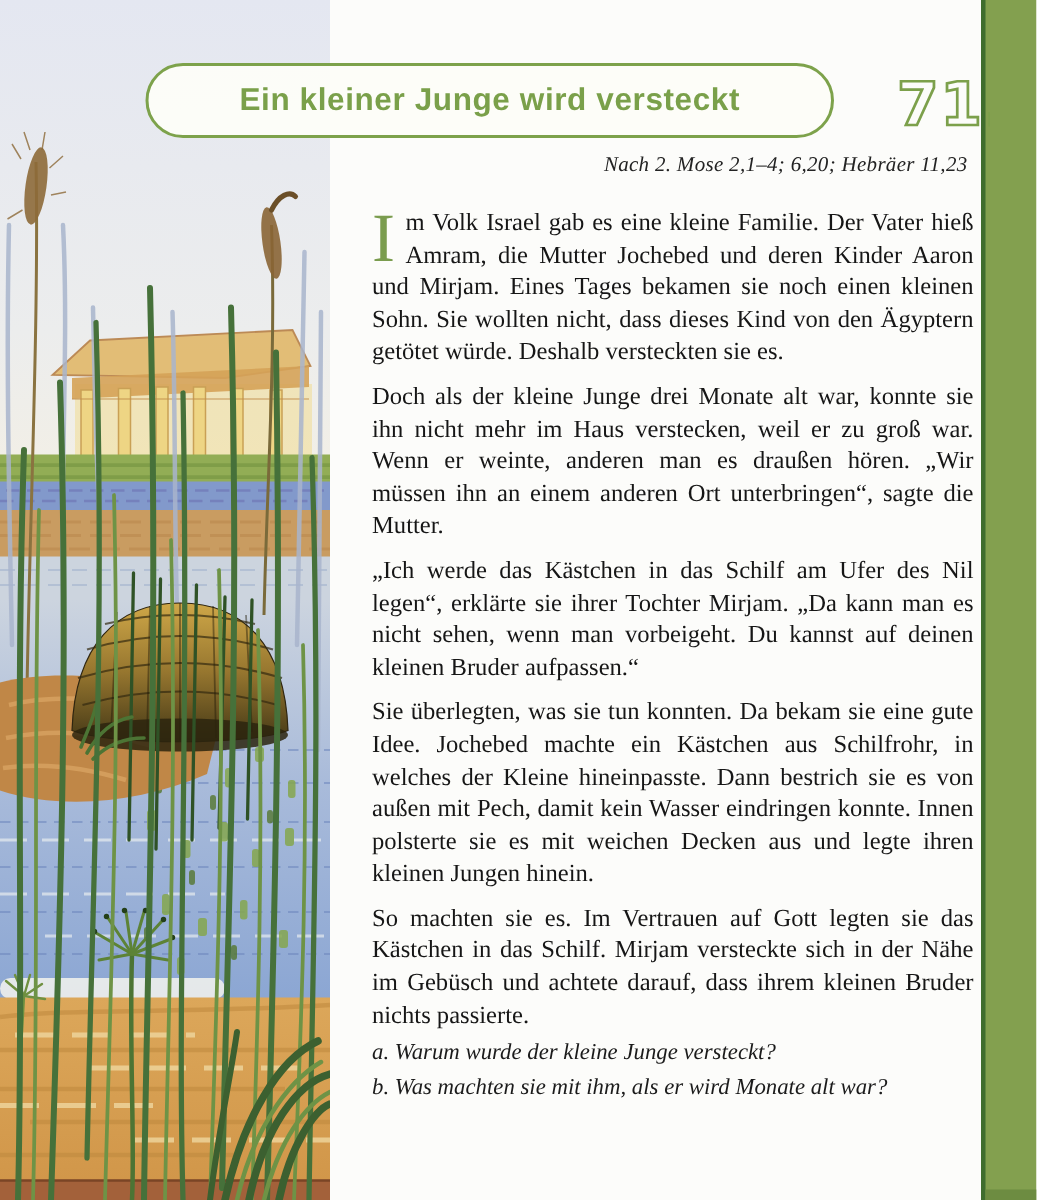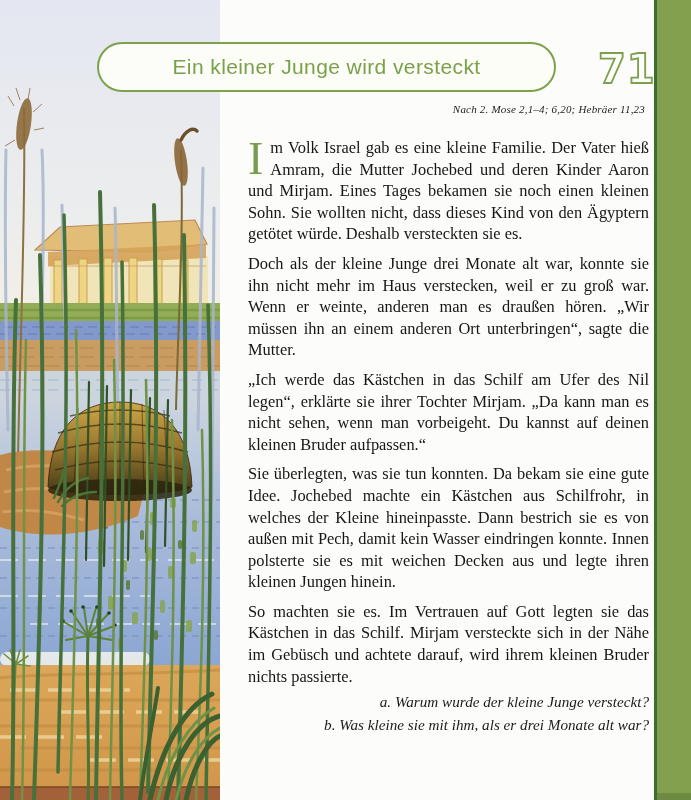--- a/index.html
+++ b/index.html
@@ -24,50 +24,50 @@
   }
 
   
   .title-box{
     position:absolute;left:97px;top:42px;width:459px;height:50px;
     border:2.5px solid #7da24b;border-radius:25px;
     background:rgba(253,253,248,.96);
     display:flex;align-items:center;justify-content:center;box-sizing:border-box;
   }
   .title-text{
-    font-family:"Liberation Sans", sans-serif;font-weight:normal;
+    font-family:"Liberation Sans", sans-serif;font-weight:bold;
     font-size:21px;letter-spacing:.4px;color:#7aa04a;white-space:nowrap;
   }
 
   
   .page-num{position:absolute;left:596px;top:42px;width:64px;height:54px;}
 
   
   .reference{
     position:absolute;top:103px;right:46px;
-    font-style:italic;font-size:11px;color:#232323;letter-spacing:.2px;
+    font-style:italic;font-size:14px;color:#232323;letter-spacing:.2px;
   }
 
   
   .text-col{
     position:absolute;left:248px;top:137px;width:401px;
     font-size:16.4px;line-height:21.6px;color:#161616;text-align:justify;
   }
   .text-col p{margin:0 0 8px 0;}
   .dropcap{
     float:left;font-size:46px;line-height:37px;color:#7a9c4e;
     padding:3px 7px 0 0;font-weight:normal;
   }
 
   
   .questions{
     position:absolute;left:248px;top:690px;width:401px;
     font-style:italic;font-size:15.2px;line-height:23px;color:#1b1b1b;
   }
-  .questions div{margin:0;text-align:right;}
+  .questions div{margin:0;}
 </style>
 </head>
 <body>
 
 <div class="page">
 
   <svg class="illustration" viewBox="0 0 220 800" xmlns="http://www.w3.org/2000/svg">
     <defs>
       <linearGradient id="sky" x1="0" y1="0" x2="0" y2="1">
         <stop offset="0" stop-color="#e4e7f1"></stop>
@@ -269,21 +269,21 @@
     <text x="2" y="41" font-family="DejaVu Sans, sans-serif" font-weight="bold" font-size="40" fill="none" stroke="#7ca04b" stroke-width="1.8" letter-spacing="1">71.</text>
   </svg>
 
   <div class="reference">Nach 2. Mose 2,1–4; 6,20; Hebräer 11,23</div>
 
   <div class="text-col">
     <p><span class="dropcap">I</span><span>m Volk Israel gab es eine kleine Familie. Der Vater hieß Amram, die Mutter Jochebed und deren Kinder Aaron und Mirjam. Eines Tages bekamen sie noch einen kleinen Sohn. Sie wollten nicht, dass dieses Kind von den Ägyptern getötet würde. Deshalb versteckten sie es.</span></p>
     <p>Doch als der kleine Junge drei Monate alt war, konnte sie ihn nicht mehr im Haus verstecken, weil er zu groß war. Wenn er weinte, anderen man es draußen hören. „Wir müssen ihn an einem anderen Ort unterbringen“, sagte die Mutter.</p>
     <p>„Ich werde das Kästchen in das Schilf am Ufer des Nil legen“, erklärte sie ihrer Tochter Mirjam. „Da kann man es nicht sehen, wenn man vorbeigeht. Du kannst auf deinen kleinen Bruder aufpassen.“</p>
     <p>Sie überlegten, was sie tun konnten. Da bekam sie eine gute Idee. Jochebed machte ein Kästchen aus Schilfrohr, in welches der Kleine hineinpasste. Dann bestrich sie es von außen mit Pech, damit kein Wasser eindringen konnte. Innen polsterte sie es mit weichen Decken aus und legte ihren kleinen Jungen hinein.</p>
-    <p>So machten sie es. Im Vertrauen auf Gott legten sie das Kästchen in das Schilf. Mirjam versteckte sich in der Nähe im Gebüsch und achtete darauf, wird ihrem kleinen Bruder nichts passierte.</p>
+    <p>So machten sie es. Im Vertrauen auf Gott legten sie das Kästchen in das Schilf. Mirjam versteckte sich in der Nähe im Gebüsch und achtete darauf, dass ihrem kleinen Bruder nichts passierte.</p>
   </div>
 
   <div class="questions">
     <div>a. Warum wurde der kleine Junge versteckt?</div>
-    <div>b. Was kleine sie mit ihm, als er drei Monate alt war?</div>
+    <div>b. Was machten sie mit ihm, als er wird Monate alt war?</div>
   </div>
 
 </div>
 
 </body></html>

